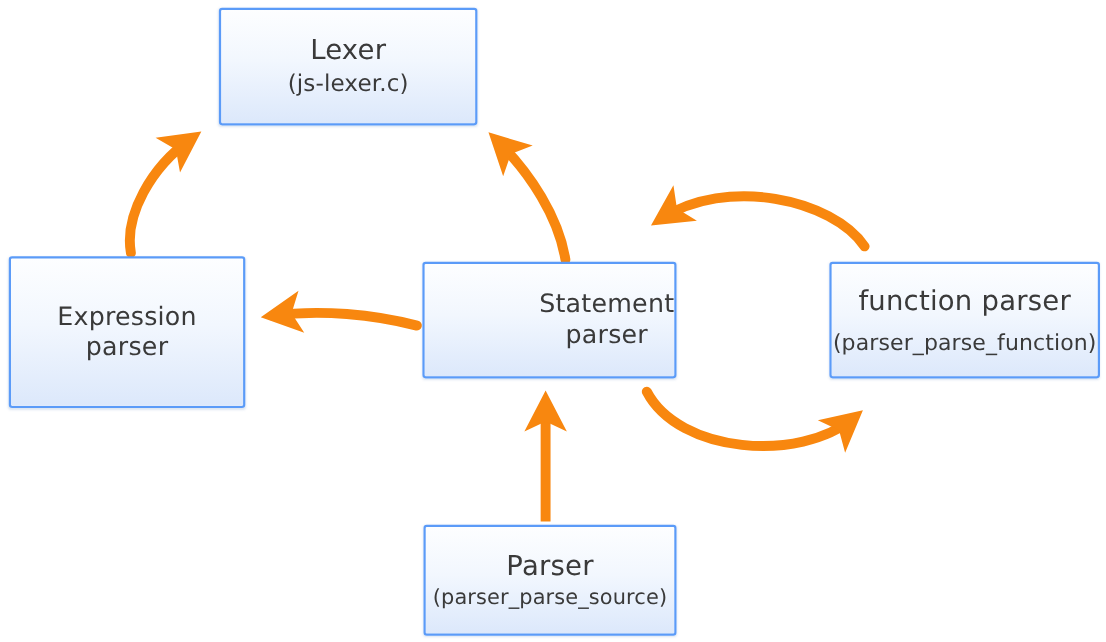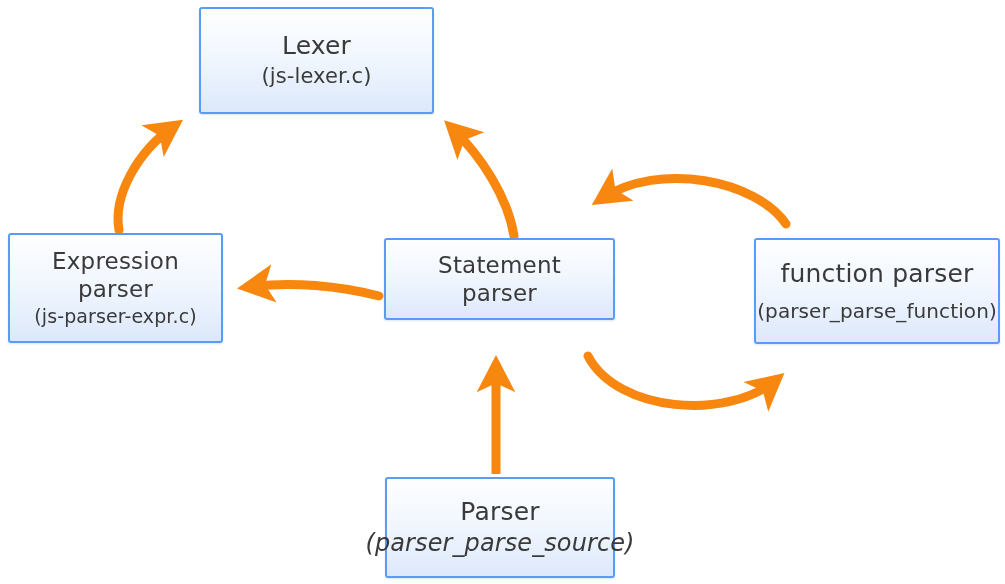--- a/index.html
+++ b/index.html
@@ -46,29 +46,29 @@
     letter-spacing: 0.2px;
     white-space: pre-line;
   }
   .node .sub {
     font-size: 19px;
     letter-spacing: 0.1px;
     margin-top: 2px;
   }
   
   #node-lexer         { left: 199px; top: 7px;   width: 235px; height: 107px; }
-  #node-expression    { left: 8px;   top: 233px; width: 215px; height: 110px; }
-  #node-statement     { left: 384px; top: 238px; width: 231px; height: 82px; }
+  #node-expression    { left: 8px;   top: 233px; width: 215px; height: 138px; }
+  #node-statement     { left: 384px; top: 238px; width: 231px; height: 106px; align-items: flex-end; }
   #node-function      { left: 754px; top: 238px; width: 246px; height: 106px; }
   #node-parser        { left: 385px; top: 477px; width: 230px; height: 101px; }
 
   #node-function .title { font-size: 25px; }
   #node-function .sub   { font-size: 20px; margin-top: 10px; }
   #node-parser .title   { font-size: 25px; }
-  #node-parser .sub     { font-size: 24px; font-style: italic; }
+  #node-parser .sub     { font-size: 19px; }
   #node-lexer .title    { font-size: 25px; }
   #node-lexer .sub      { font-size: 21px; text-align: center; }
 </style>
 </head>
 <body>
 
 <div id="canvas">
 
   <svg id="arrow-layer" viewBox="0 0 1005 584" width="1005" height="584" xmlns="http://www.w3.org/2000/svg">
     <defs>
@@ -91,21 +91,20 @@
   </svg>
 
   <div class="node" id="node-lexer">
     <span class="title">Lexer</span>
     <span class="sub">(js-lexer.c)</span>
   </div>
 
   <div class="node" id="node-expression">
     <span class="title">Expression
 parser</span>
-    <span class="sub">(js-parser-expr.c)</span>
   </div>
 
   <div class="node" id="node-statement">
     <span class="title">Statement
 parser</span>
   </div>
 
   <div class="node" id="node-function">
     <span class="title">function parser</span>
     <span class="sub">(parser_parse_function)</span>

